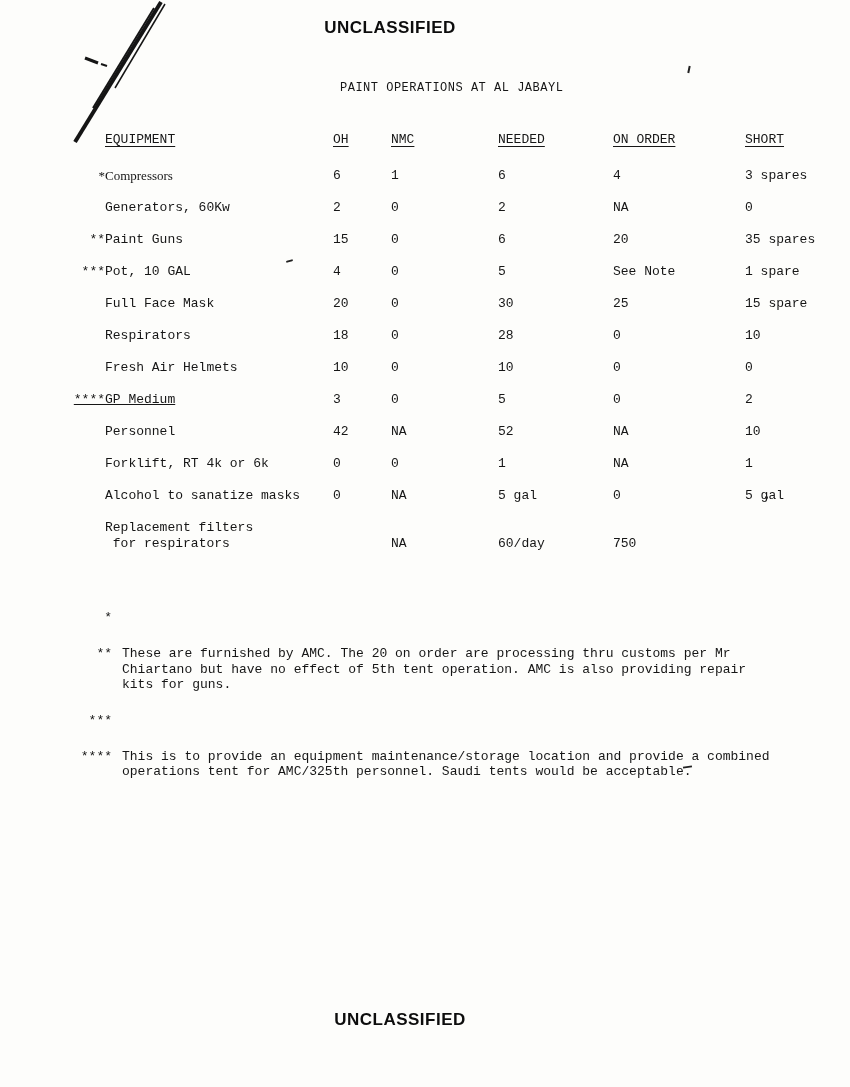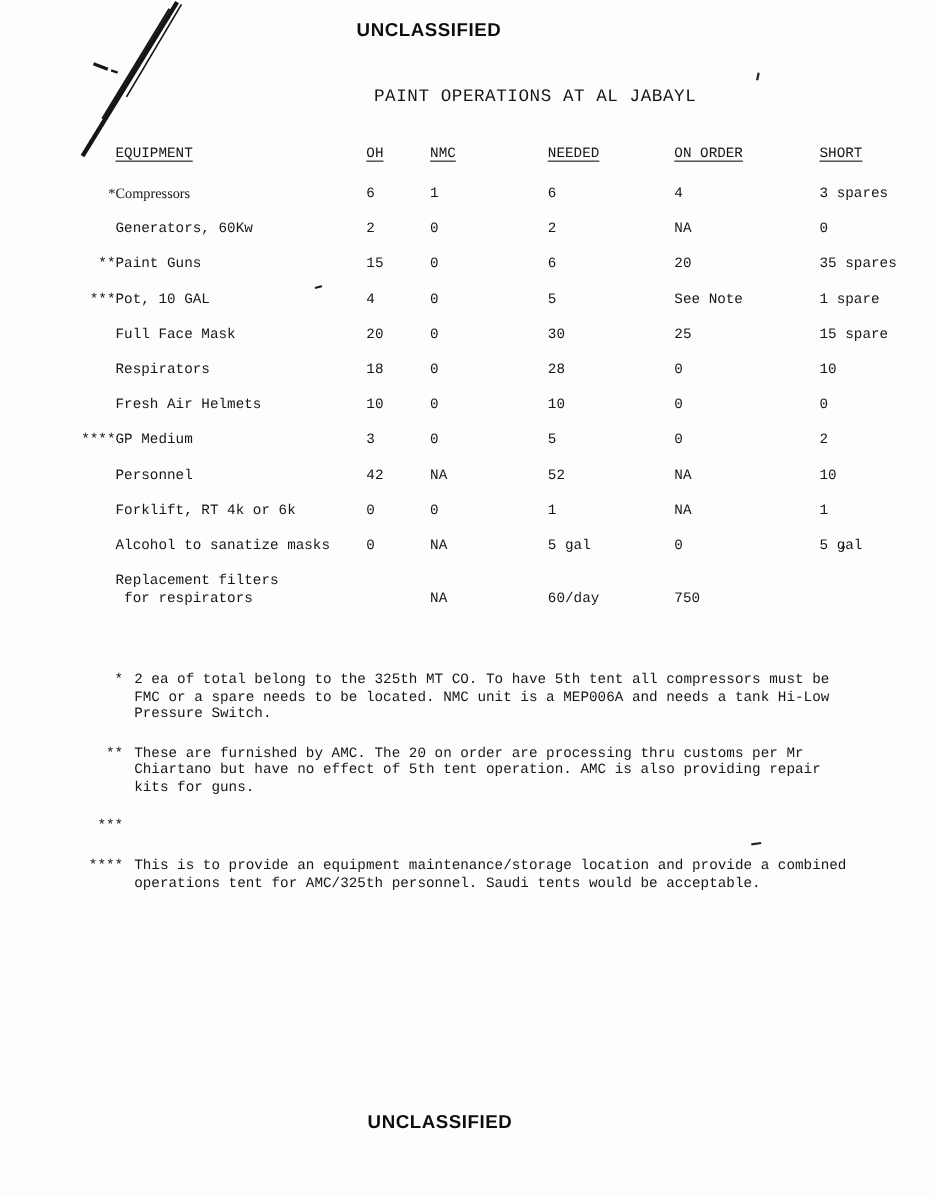--- a/index.html
+++ b/index.html
@@ -10,21 +10,21 @@
     font-size:13px;line-height:16px;
     overflow:hidden;
   }
   .classification-top{
     width:780px;text-align:center;padding-top:20px;
     font-family:"Liberation Sans","DejaVu Sans",sans-serif;
     font-weight:bold;font-size:17px;letter-spacing:.5px;color:#0d0d0d;
   }
   .doc-title{
     margin-top:44px;margin-left:340px;
-    font-size:16px;letter-spacing:.5px;white-space:nowrap;
+    font-size:12px;letter-spacing:.5px;white-space:nowrap;
   }
   .table{margin-top:36px;}
   .trow{
     display:grid;
     grid-template-columns:228px 58px 107px 115px 132px auto;
     align-items:end;
     padding-left:105px;
     margin-bottom:9px;
     margin-top:16px;
   }
@@ -131,21 +131,21 @@
       </div>
       <div class="trow">
         <span class="cell col-equipment">Fresh Air Helmets</span>
         <span class="cell col-oh">10</span>
         <span class="cell col-nmc">0</span>
         <span class="cell col-needed">10</span>
         <span class="cell col-on_order">0</span>
         <span class="cell col-short">0</span>
       </div>
       <div class="trow">
-        <span class="cell col-equipment" style="text-indent: -4ch;">****GP Medium</span>
+        <span class="cell col-equipment" style="text-indent: -4ch; text-decoration: underline;">****GP Medium</span>
         <span class="cell col-oh">3</span>
         <span class="cell col-nmc">0</span>
         <span class="cell col-needed">5</span>
         <span class="cell col-on_order">0</span>
         <span class="cell col-short">2</span>
       </div>
       <div class="trow">
         <span class="cell col-equipment">Personnel</span>
         <span class="cell col-oh">42</span>
         <span class="cell col-nmc">NA</span>
@@ -177,21 +177,20 @@
         <span class="cell col-needed">60/day</span>
         <span class="cell col-on_order">750</span>
         <span class="cell col-short"></span>
       </div>
     </div>
 </div>
 
 <div class="notes">
   <div class="note">
     <span class="note-marker">*</span>
-    <span class="note-text">2 ea of total belong to the 325th MT CO. To have 5th tent all compressors must be FMC or a spare needs to be located.  NMC unit is a MEP006A and needs a tank Hi-Low Pressure Switch.</span>
   </div>
   <div class="note">
     <span class="note-marker">**</span>
     <span class="note-text">These are furnished by AMC.  The 20 on order are processing thru customs per Mr Chiartano but have no effect of 5th tent operation.  AMC is also providing repair kits for guns.</span>
   </div>
   <div class="note">
     <span class="note-marker">***</span>
   </div>
   <div class="note">
     <span class="note-marker">****</span>

